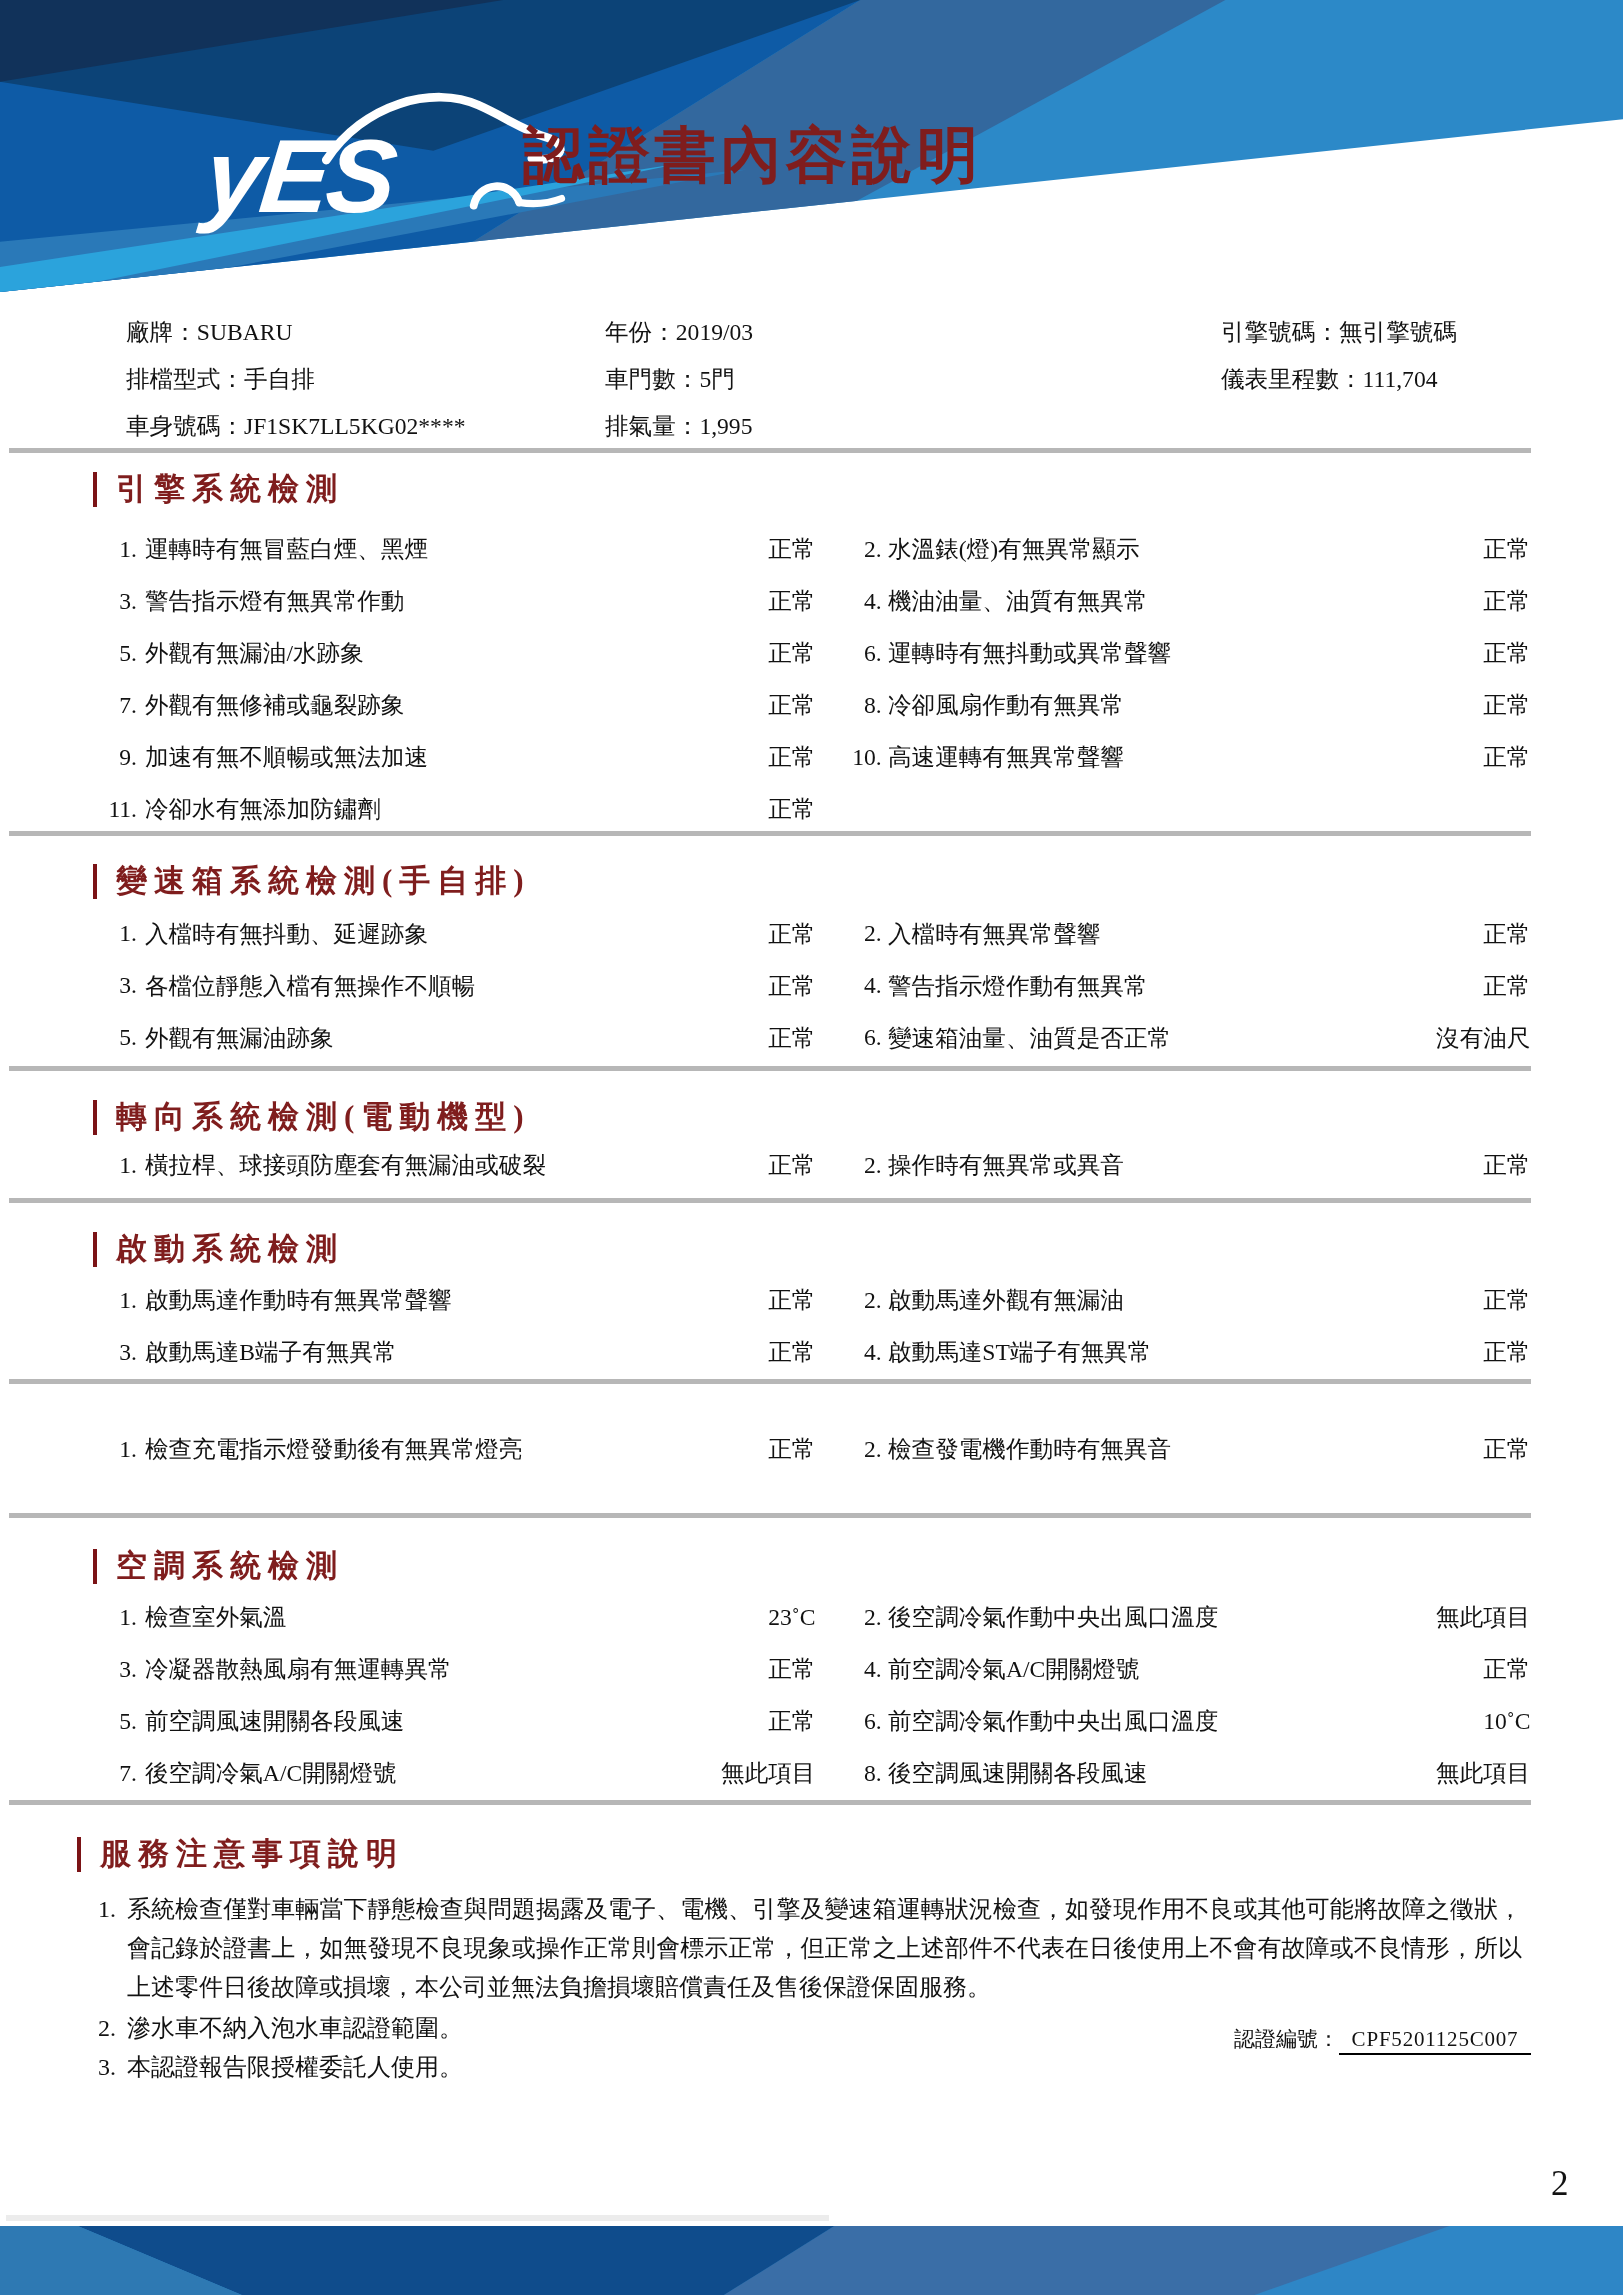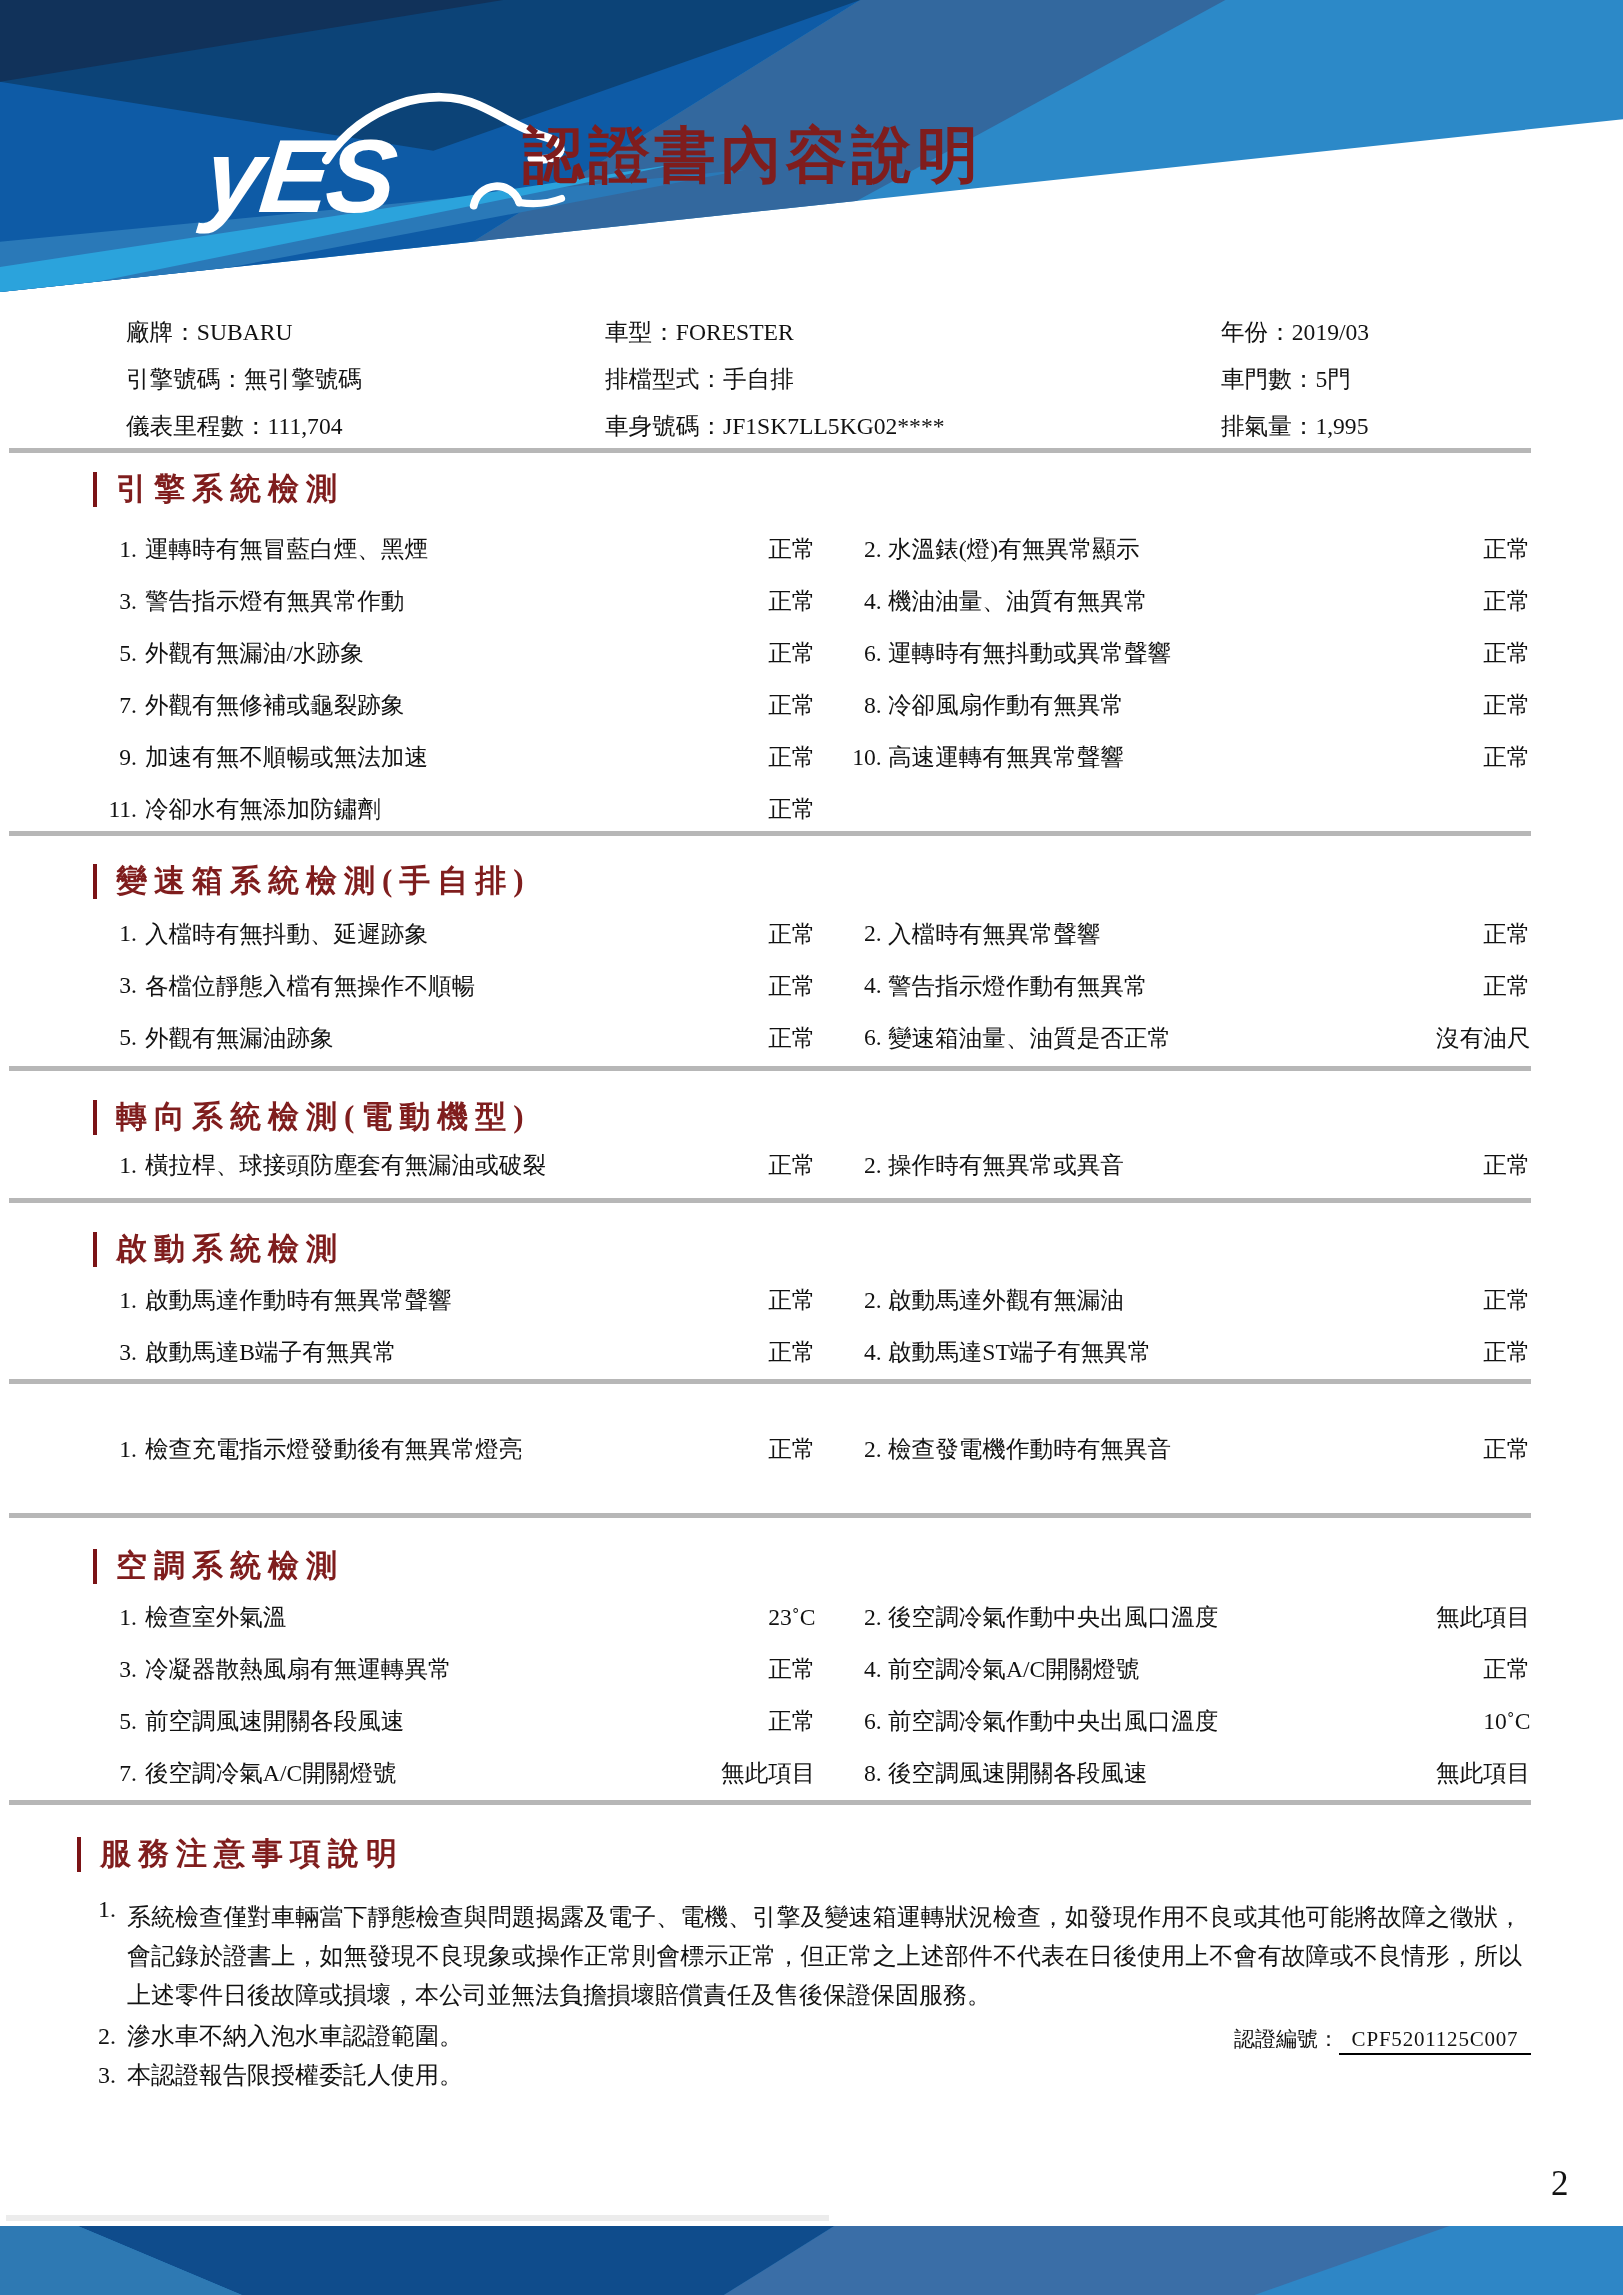--- a/index.html
+++ b/index.html
@@ -44,21 +44,21 @@
   .cell-r .no{flex:0 0 49px;margin-right:6.3px;}
   .lb{}
   .st{margin-left:auto;text-align:right;padding-right:1.6px;}
   
   .notes{position:absolute;left:77px;top:1835px;width:1445px;}
   .nrow{display:flex;font-size:24px;}
   .nrow-1{margin-top:17.3px;line-height:39px;}
   .nrow-s{margin-top:3.1px;line-height:36px;}
   .nno{flex:0 0 39px;text-align:right;margin-right:11px;}
   .ntx{flex:1;}
-  .ntx-just{text-align:justify;margin-top:8px;}
+  .ntx-just{text-align:justify;}
   .cert{position:absolute;right:92px;top:2025px;font-size:21px;white-space:nowrap;}
   .certno{border-bottom:2.4px solid #000;padding:0 12.6px 2.4px 12.6px;letter-spacing:0.8px;}
   
   .pagenum{position:absolute;left:1551px;top:2164px;font-size:35px;}
   .preline{position:absolute;left:6.3px;top:2215px;width:823px;height:5.5px;background:#ececec;}
   .footer{position:absolute;left:0;bottom:0;width:1623px;height:69px;}
   .fl{position:absolute;inset:0;}
   .fl-base  {background:#2e86c6;}
   .fl-mid   {background:#3a6ea7;clip-path:polygon(51.4% 0,89.3% 0,77.3% 100%,44.6% 100%);}
   .fl-dark  {background:#0f4c8c;clip-path:polygon(4.8% 0,51.4% 0,44.6% 100%,14.9% 100%);}
@@ -79,21 +79,20 @@
   <svg class="logo-car" width="251" height="173" viewBox="0 0 320 220">
     <path d="M8,112 C55,40 145,16 202,42 C236,57 258,74 289,83 C306,88 311,99 302,106 C295,111 283,112 270,110" fill="none" stroke="#ffffff" stroke-width="11" stroke-linecap="round"></path>
     <path d="M196,170 a30,30 0 0 1 58,-4" fill="none" stroke="#ffffff" stroke-width="10" stroke-linecap="round"></path>
     <path d="M254,166 c18,3 38,1 54,-5" fill="none" stroke="#ffffff" stroke-width="9" stroke-linecap="round"></path>
   </svg>
   <div class="hdr-title">認證書內容說明</div>
 </div>
 
 <div class="info">
   <div class="ifield">廠牌：SUBARU</div>
-  <div class="ifield">車型：FORESTER</div>
   <div class="ifield">年份：2019/03</div>
   <div class="ifield">引擎號碼：無引擎號碼</div>
   <div class="ifield">排檔型式：手自排</div>
   <div class="ifield">車門數：5門</div>
   <div class="ifield">儀表里程數：111,704</div>
   <div class="ifield">車身號碼：JF1SK7LL5KG02****</div>
   <div class="ifield">排氣量：1,995</div>
 </div>
 
 <div class="divider" style="top:448px"></div>

